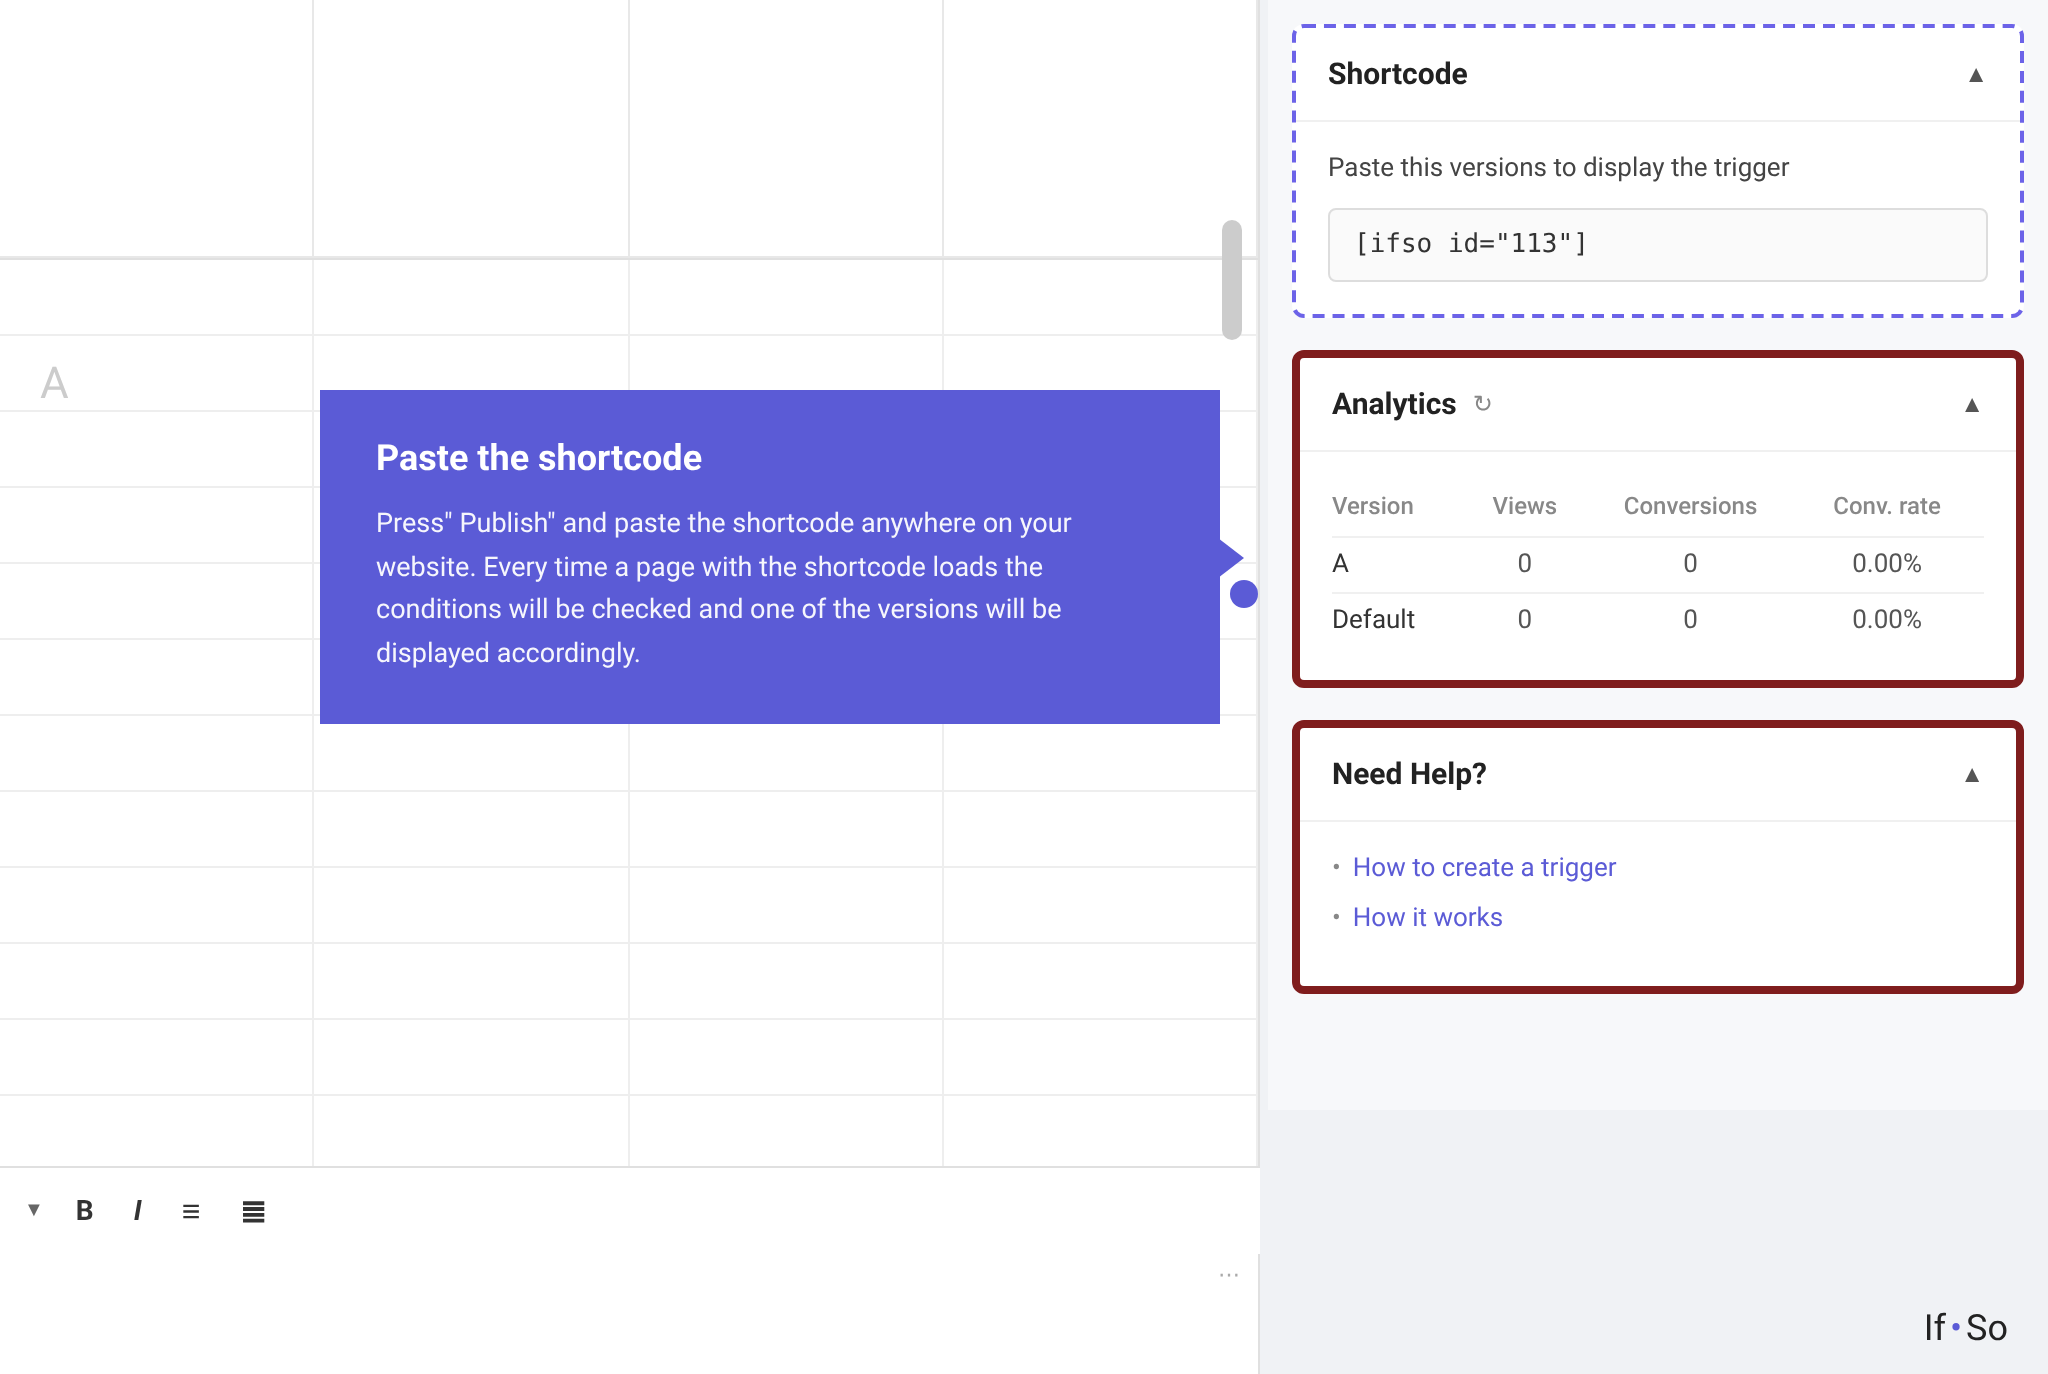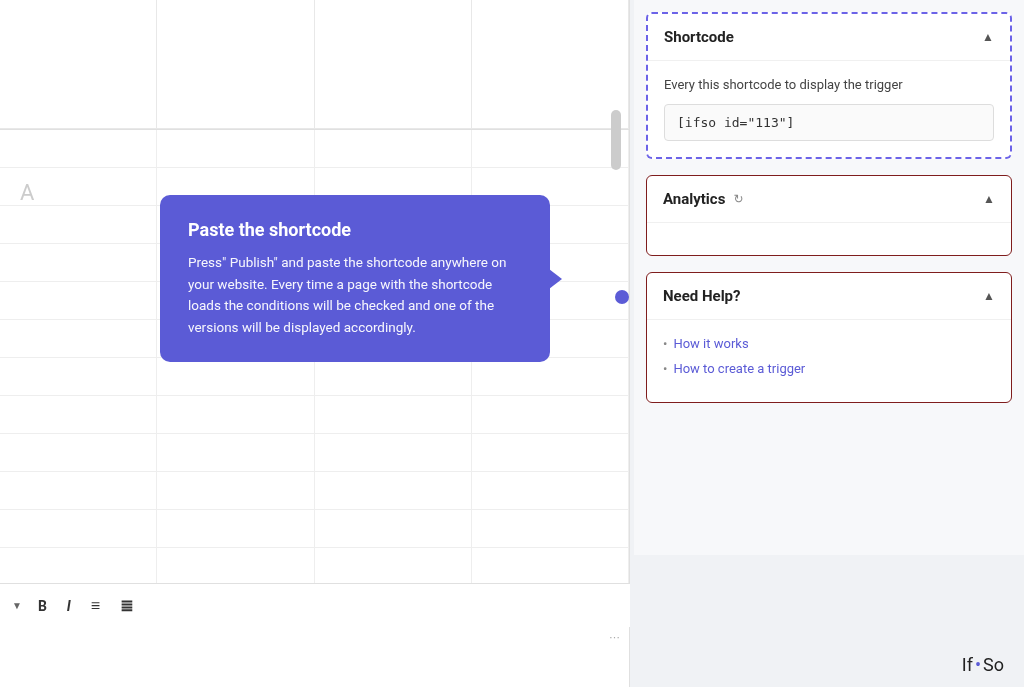--- a/index.html
+++ b/index.html
@@ -93,23 +93,23 @@
     .editor-row-cell {
       flex: 1;
       border-right: 1px solid #eee;
     }
 
     
     .tooltip-bubble {
       position: absolute;
       top: 195px;
       left: 160px;
-      width: 390px;
+      width: 450px;
       background: #5b5bd6;
-      border-radius: 10px;
+      border-radius: 0;
       padding: 24px 28px;
       color: #fff;
       z-index: 10;
     }
     .tooltip-bubble::after {
       content: '';
       position: absolute;
       right: -12px;
       top: 50%;
       transform: translateY(-50%);
@@ -137,21 +137,21 @@
       width: 390px;
       height: 555px;
       background: #f7f8fa;
       overflow-y: auto;
       padding: 12px;
     }
 
     
     .panel {
       background: #fff;
-      border: 1px solid #7f1d1d;
+      border: 4px solid #7f1d1d;
       border-radius: 6px;
       margin-bottom: 16px;
       overflow: hidden;
     }
 
     .panel-highlighted {
       border: 2px dashed #6c63e8;
     }
 
     .panel-header {
@@ -424,46 +424,70 @@
 <div class="connector-dot"></div>
 
 <div class="right-sidebar">
 
   <div class="panel panel-highlighted">
     <div class="panel-header">
       <span class="panel-header-title">Shortcode</span>
       <span class="panel-collapse-icon">▲</span>
     </div>
     <div class="panel-body">
-      <p class="shortcode-description">Every this shortcode to display the trigger</p>
+      <p class="shortcode-description">Paste this versions to display the trigger</p>
       <input class="shortcode-input" type="text" readonly="" value="[ifso id=&quot;113&quot;]" style="">
     </div>
   </div>
 
   <div class="panel">
     <div class="panel-header">
       <span style="display:flex;align-items:center;gap:4px;">
         <span class="panel-header-title">Analytics</span>
         <span class="refresh-icon">↻</span>
       </span>
       <span class="panel-collapse-icon">▲</span>
     </div>
     <div class="panel-body">
+      <table class="analytics-table">
+        <thead>
+          <tr>
+            <th>Version</th>
+            <th>Views</th>
+            <th>Conversions</th>
+            <th>Conv. rate</th>
+          </tr>
+        </thead>
+        <tbody id="analytics-tbody">
+        <tr>
+    <td>A</td>
+    <td>0</td>
+    <td>0</td>
+    <td>0.00%</td>
+  </tr>
+            <tr>
+    <td>Default</td>
+    <td>0</td>
+    <td>0</td>
+    <td>0.00%</td>
+  </tr>
+          </tbody>
+      </table>
     </div>
   </div>
 
   <div class="panel">
     <div class="panel-header">
       <span class="panel-header-title">Need Help?</span>
       <span class="panel-collapse-icon">▲</span>
     </div>
     <div class="panel-body">
       <ul class="help-list" id="help-list">
-      <li>How it works</li>
-          <li>How to create a trigger</li>
+      <li>How to create a trigger</li>
+          <li>How it works</li>
         </ul>
     </div>
   </div>
 
 </div>
 
 <div class="ifso-logo">
   <span>If</span>
   <span class="dot">•</span>
   <span>So</span>

